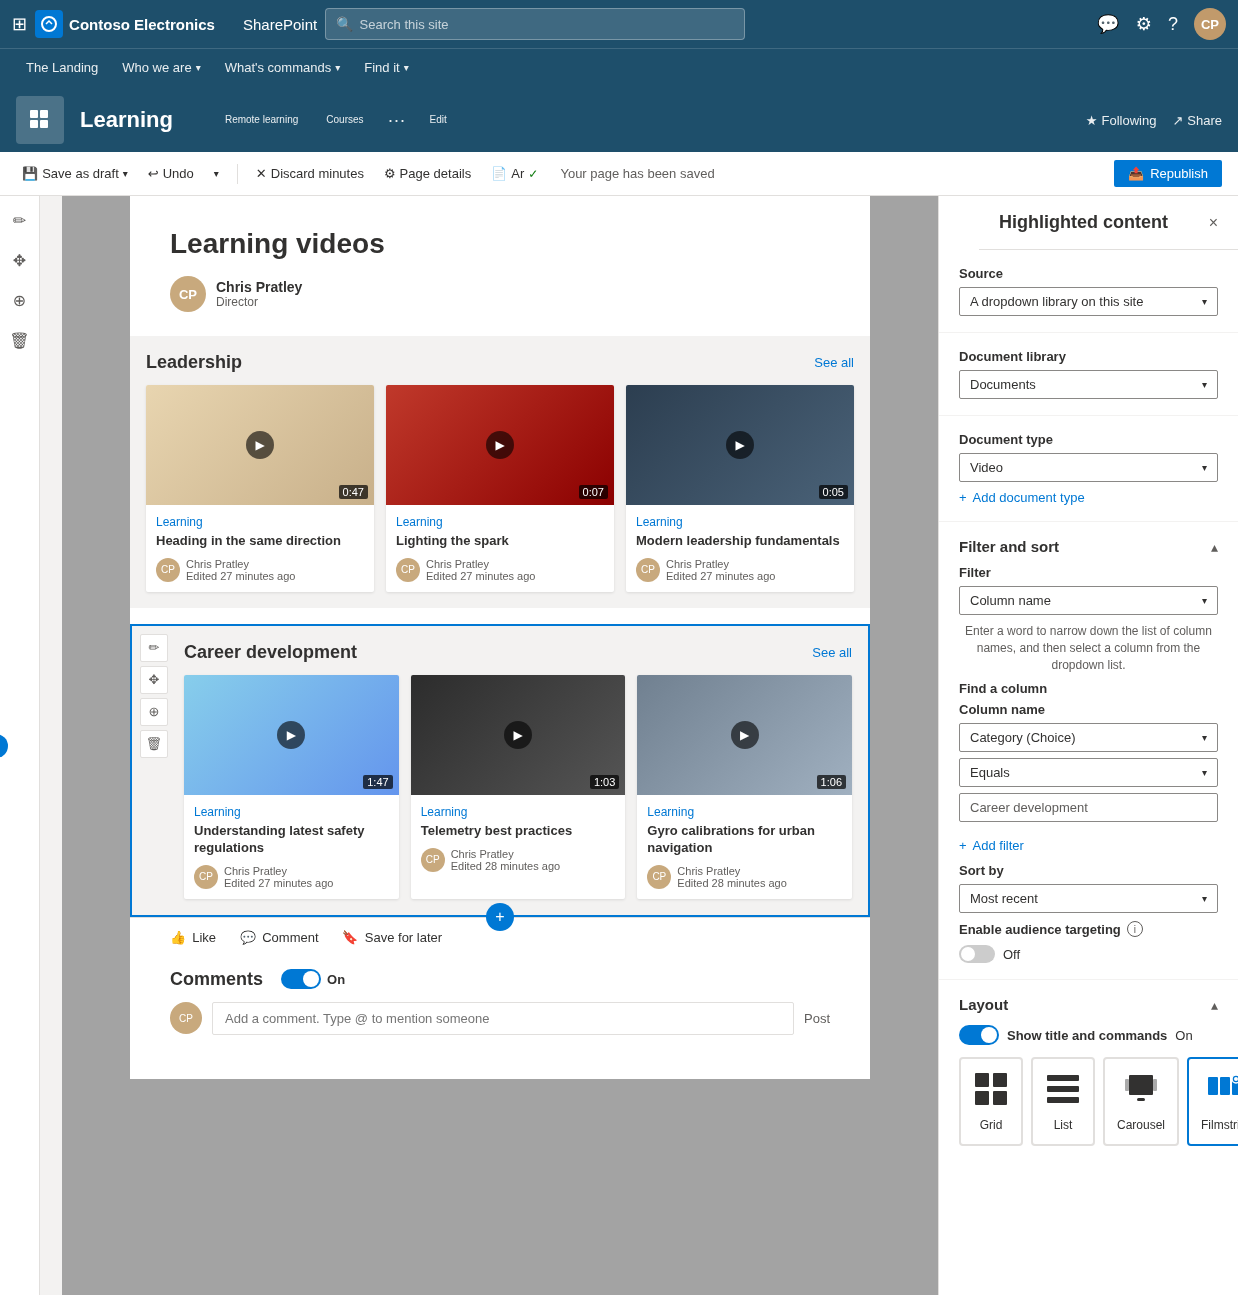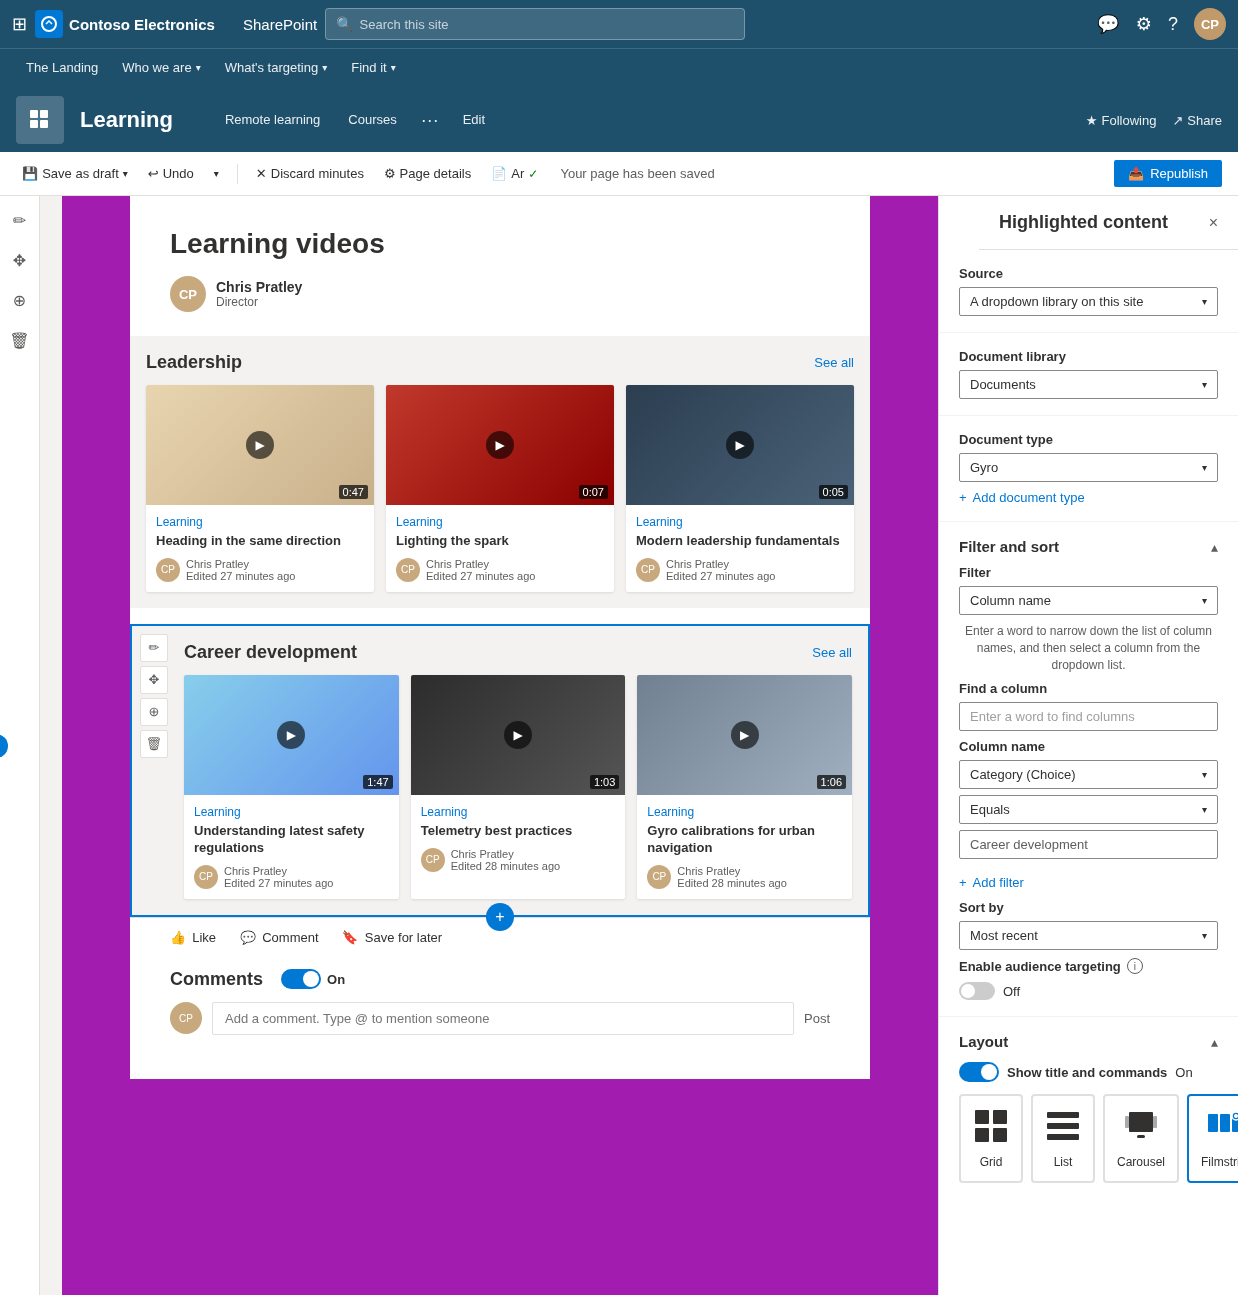--- a/index.html
+++ b/index.html
@@ -21,41 +21,41 @@
     .sub-nav { background: #1e4f6b; display: flex; align-items: center; height: 40px; padding: 0 16px; gap: 4px; border-top: 1px solid rgba(255,255,255,0.15); }
     .sub-nav-item { color: rgba(255,255,255,0.9); font-size: 13px; padding: 0 10px; height: 40px; display: flex; align-items: center; cursor: pointer; border-bottom: 2px solid transparent; }
     .sub-nav-chevron { font-size: 10px; margin-left: 4px; }
 
     
     .page-header { background: #1e4f6b; display: flex; align-items: center; height: 64px; padding: 0 16px; gap: 16px; }
     .page-icon { width: 48px; height: 48px; background: rgba(255,255,255,0.2); border-radius: 4px; display: flex; align-items: center; justify-content: center; }
     .page-icon svg { width: 28px; height: 28px; fill: #fff; }
     .page-title { color: #fff; font-size: 22px; font-weight: 600; }
     .page-nav { display: flex; align-items: center; gap: 4px; margin-left: 24px; }
-    .page-nav-item { color: rgba(255,255,255,0.9); font-size: 13px; padding: 0 12px; height: 64px; display: flex; align-items: center; cursor: pointer; border-bottom: 2px solid transparent; }
+    .page-nav-item { color: rgba(255,255,255,0.9); font-size: 10px; padding: 0 12px; height: 64px; display: flex; align-items: center; cursor: pointer; border-bottom: 2px solid transparent; }
     .page-nav-more { color: rgba(255,255,255,0.9); font-size: 18px; padding: 0 8px; cursor: pointer; display: flex; align-items: center; height: 64px; }
     .page-actions { margin-left: auto; display: flex; align-items: center; gap: 16px; }
     .page-action-btn { color: rgba(255,255,255,0.9); font-size: 13px; display: flex; align-items: center; gap: 4px; cursor: pointer; }
 
     
     .toolbar { background: #fff; display: flex; align-items: center; height: 44px; padding: 0 16px; gap: 8px; border-bottom: 1px solid #e1dfdd; }
     .toolbar-btn { display: flex; align-items: center; gap: 4px; font-size: 13px; color: #323130; cursor: pointer; padding: 0 6px; height: 32px; border-radius: 2px; }
     .toolbar-separator { width: 1px; height: 20px; background: #e1dfdd; margin: 0 4px; }
     .toolbar-status { font-size: 13px; color: #605e5c; margin-left: 8px; }
     .republish-btn { margin-left: auto; background: #0078d4; color: #fff; border: none; border-radius: 2px; padding: 6px 14px; font-size: 13px; cursor: pointer; display: flex; align-items: center; gap: 6px; }
 
     
     .main-layout { display: flex; height: calc(1295px - 48px - 40px - 64px - 44px); }
 
     
     .left-sidebar { width: 40px; background: #fff; border-right: 1px solid #e1dfdd; display: flex; flex-direction: column; align-items: center; padding-top: 8px; gap: 8px; position: relative; }
     .left-sidebar-icon { width: 32px; height: 32px; display: flex; align-items: center; justify-content: center; border-radius: 2px; cursor: pointer; color: #605e5c; font-size: 16px; }
 
     
-    .page-content { flex: 1; overflow-y: auto; background: #a21caf; position: relative; margin-left: 22px; }
+    .page-content { flex: 1; overflow-y: auto; background: #a3a3a3; position: relative; margin-left: 22px; }
 
     
     .article { background: #fff; padding: 32px 40px; max-width: 740px; margin: 0 auto; }
     .article-title { font-size: 28px; font-weight: 600; color: #323130; margin-bottom: 16px; }
     .author-info { display: flex; align-items: center; gap: 10px; margin-bottom: 24px; }
     .author-avatar { width: 36px; height: 36px; border-radius: 50%; background: #c8a97d; display: flex; align-items: center; justify-content: center; color: #fff; font-size: 13px; font-weight: 600; }
     .author-name { font-size: 14px; font-weight: 600; }
     .author-role { font-size: 12px; color: #605e5c; }
 
     
@@ -169,21 +169,21 @@
 
 <div class="sub-nav">
   <div class="sub-nav-item">
     <span>The Landing</span>
   </div>
   <div class="sub-nav-item">
     <span>Who we are</span>
     <span class="sub-nav-chevron">▾</span>
   </div>
   <div class="sub-nav-item">
-    <span>What's targeting</span>
+    <span>What's commands</span>
     <span class="sub-nav-chevron">▾</span>
   </div>
   <div class="sub-nav-item">
     <span>Find it</span>
     <span class="sub-nav-chevron">▾</span>
   </div>
 </div>
 
 <div class="page-header">
   <div class="page-icon">
@@ -460,21 +460,21 @@
       <div class="field-label">Document library</div>
       <div class="dropdown">
         <span>Documents</span>
         <span class="dropdown-chevron">▾</span>
       </div>
     </div>
 
     <div class="panel-section">
       <div class="field-label">Document type</div>
       <div class="dropdown">
-        <span>Gyro</span>
+        <span>Video</span>
         <span class="dropdown-chevron">▾</span>
       </div>
       <div class="add-type-btn">
         <span>+</span>
         <span>Add document type</span>
       </div>
     </div>
 
     <div class="panel-section">
       <div class="section-toggle-header">
@@ -482,21 +482,20 @@
         <span class="collapse-icon">▴</span>
       </div>
       <div style="margin-top:10px;">
         <div class="field-label">Filter</div>
         <div class="dropdown" style="margin-bottom:8px;">
           <span>Column name</span>
           <span class="dropdown-chevron">▾</span>
         </div>
         <div class="field-note">Enter a word to narrow down the list of column names, and then select a column from the dropdown list.</div>
         <div class="field-label" style="margin-top:8px;">Find a column</div>
-        <input type="text" class="text-input" style="margin-bottom: 8px;" placeholder="Enter a word to find columns">
         <div class="field-label">Column name</div>
         <div class="dropdown" style="margin-bottom:6px;">
           <span>Category (Choice)</span>
           <span class="dropdown-chevron">▾</span>
         </div>
         <div class="dropdown" style="margin-bottom:6px;">
           <span>Equals</span>
           <span class="dropdown-chevron">▾</span>
         </div>
         <input type="text" class="text-input" style="margin-bottom: 8px;" value="Career development">

